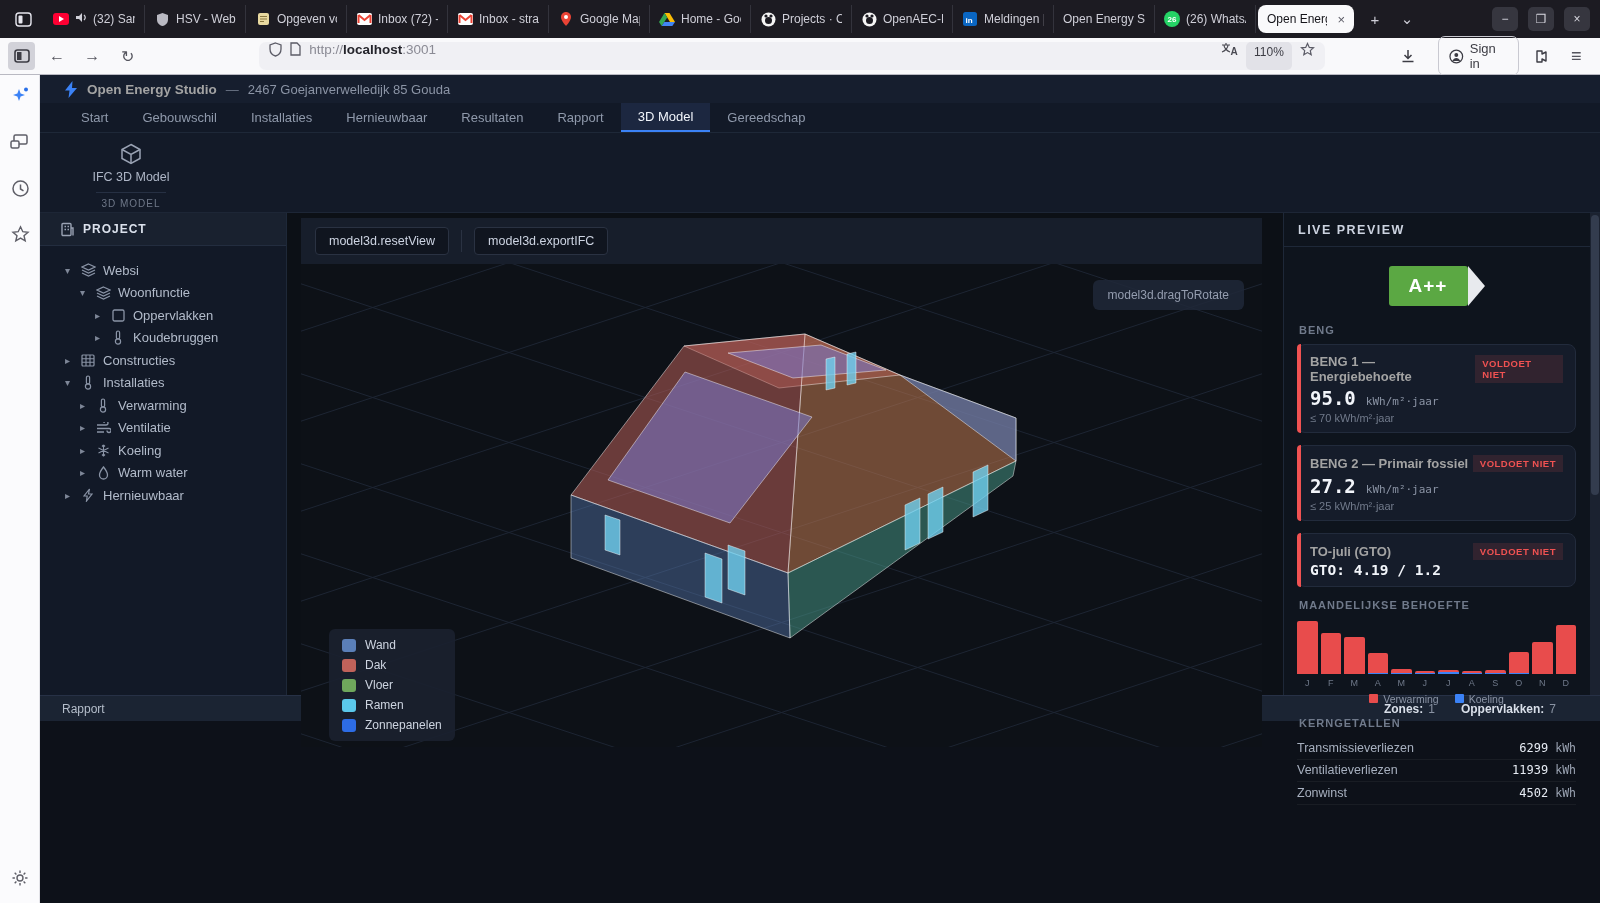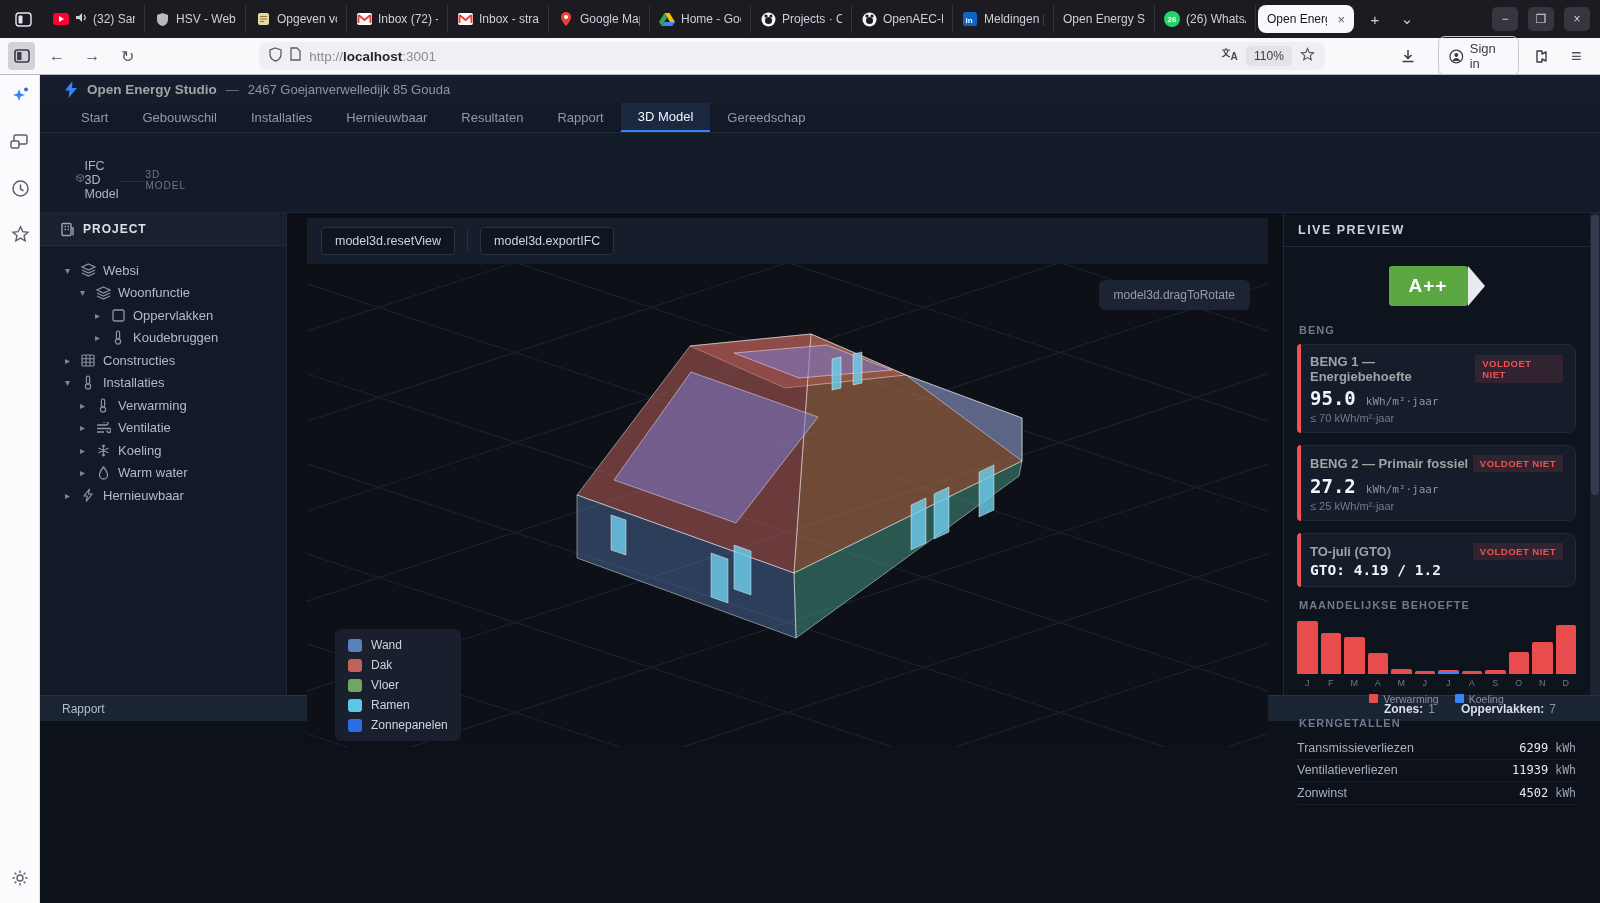--- a/index.html
+++ b/index.html
@@ -25,21 +25,21 @@
   .winbtns { margin-left:auto; display:flex; gap:10px; padding-right:10px; }
   .winbtn { width:26px; height:24px; background:#36363f; border-radius:5px; color:#d6d6de;
     display:flex; align-items:center; justify-content:center; font-size:12px; }
 
   #btoolbar { position:absolute; left:0; top:38px; width:1600px; height:37px;
     background:#f9f9fb; border-bottom:1px solid #b9b9c2; display:flex; align-items:center; }
   .navbtn { width:28px; height:28px; display:flex; align-items:center; justify-content:center;
     color:#55555e; font-size:16px; margin-left:8px; border-radius:4px; }
   .navbtn.squareactive { background:#d2d2d9; }
   #urlfield { margin-left:118px; width:1092px; height:28px; background:#f0f0f4;
-    border-radius:7px; display:flex; align-items:center; padding:0 10px; gap:8px; }
+    border-radius:7px; display:flex; padding:0 10px; gap:8px; }
   #urlfield .urltext { font-size:13.5px; color:#8a8a94; }
   #urlfield .urltext b { color:#24242b; font-weight:600; }
   #urlfield .spacer { flex:1; }
   .zoompill { background:#e2e2e8; border-radius:5px; font-size:12px; color:#3c3c44;
     padding:3px 8px; }
   .signin { display:flex; align-items:center; gap:6px; border:1px solid #c9c9d1;
     border-radius:7px; padding:4px 10px; font-size:13px; color:#3c3c44; margin-left:16px; }
 
   #leftstrip { position:absolute; left:0; top:75px; width:40px; height:828px;
     background:#fbfbfd; border-right:1px solid #e3e3e8; }
@@ -51,42 +51,42 @@
   #appheader { height:28px; background:#161e2e; display:flex; align-items:center;
     padding-left:24px; gap:9px; font-size:13px; }
   #appheader .title { color:#a3a3a3; font-weight:bold; font-size:13.5px; }
   #appheader .dash { color:#6e7788; }
   #appheader .subtitle { color:#8b94a5; }
   #appnav { height:30px; background:#121927; border-bottom:1px solid #1e2838;
     display:flex; align-items:stretch; padding-left:24px; }
   .navtab { display:flex; align-items:center; padding:0 17px; font-size:13px; color:#8f99ab; }
   .navtab.active { background:#1c2740; color:#f1f5fb; border-bottom:2px solid #3b82f6; }
   #ribbon { height:80px; background:#131a28; border-bottom:1px solid #1d2636; display:flex; }
-  .ribbonitem { margin-left:36px; width:110px; display:flex; flex-direction:row;
+  .ribbonitem { margin-left:36px; width:110px; display:flex; flex-direction:column;
     align-items:center; padding-top:10px; }
   .ribbonitem .rlabel { font-size:12.5px; color:#aeb6c6; margin-top:5px; }
   .ribbonitem .rline { width:70px; border-top:1px solid #263043; margin-top:8px; }
   .ribbonitem .rgroup { font-size:10px; letter-spacing:1px; color:#6f7889; margin-top:5px; }
 
   #contentrow { display:flex; height:482px; }
 
   
   #sidebar { width:247px; background:#121927; border-right:1px solid #1e2838; }
   #projhdr { height:33px; background:#19212f; border-bottom:1px solid #232d3f;
     display:flex; align-items:center; gap:8px; padding-left:20px;
     font-size:12px; font-weight:bold; letter-spacing:1px; color:#dbe1ec; }
   #tree { padding-top:13px; }
   .treerow { height:22.5px; display:flex; align-items:center; gap:7px; font-size:13px;
     color:#b2bbca; }
   .treerow .chev { width:11px; color:#7e8798; font-size:10px; text-align:center; }
   .treerow .ticon { width:16px; display:flex; justify-content:center; color:#8a94a6; }
 
   
   #viewercol { flex:1; background:#0c1016; position:relative; }
-  #viewerbox { position:absolute; left:20px; top:5px; width:961px; height:529px; }
+  #viewerbox { position:absolute; left:14px; top:5px; width:961px; height:529px; }
   #viewertb { height:46px; background:#171e2b; display:flex; align-items:center;
     gap:12px; padding-left:14px; }
   .vbtn { background:#10151f; border:1px solid #2a3242; color:#cdd4e2; font-size:12.5px;
     border-radius:4px; padding:6px 13px; }
   .vdiv { width:1px; height:22px; background:#2a3242; }
   #canvas { position:relative; height:483px; background:#0d1117; overflow:hidden; }
   #hint { position:absolute; right:18px; top:16px; background:rgba(32,40,56,.85);
     color:#949daf; font-size:12px; padding:8px 15px; border-radius:6px; }
   #legend3d { position:absolute; left:28px; bottom:6px; background:rgba(26,33,47,.92);
     border-radius:6px; padding:9px 13px; display:flex; flex-direction:column; gap:6px; }

